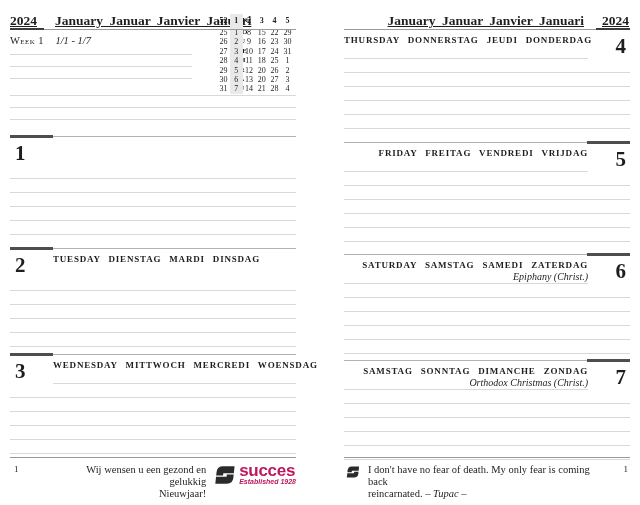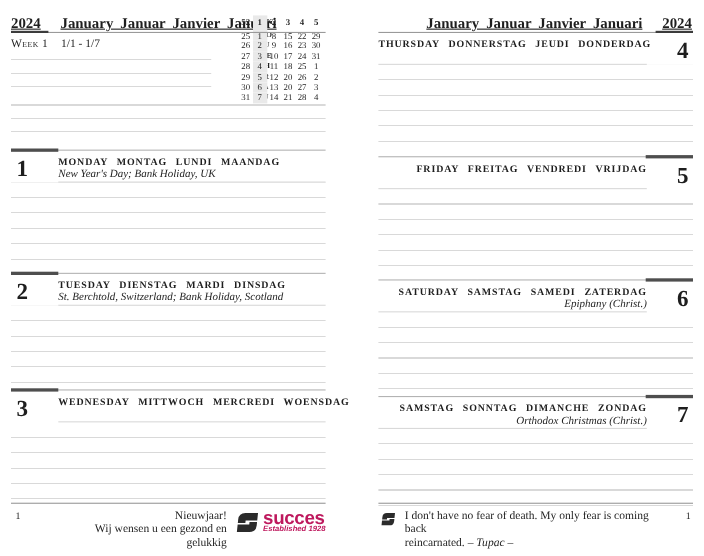--- a/index.html
+++ b/index.html
@@ -15,21 +15,21 @@
   .title-row .months{font-weight:bold;font-size:13.5px;line-height:14px;word-spacing:3px;margin-left:11px;}
   .title-row.r{justify-content:flex-end;}
   .title-row.r .months{margin-left:0;margin-right:12px;}
   .title-row.r .year{padding:0 1px 0 6px;}
   .title-rule{position:absolute;top:15px;left:0;right:0;height:1px;background:#9a9a9a;z-index:2;}
 
   
   .lp-header{position:relative;height:121px;}
   .week-row{position:absolute;top:21px;left:0;font-size:10.5px;}
   .week-row .wl{font-variant:small-caps;letter-spacing:0.4px;}
-  .week-row .wr{margin-left:9px;}
+  .week-row .wr{margin-left:9px;font-style:italic;}
   .short-lines{position:absolute;top:29px;left:0;right:104px;height:37px;
     background:repeating-linear-gradient(to bottom,transparent 0 11px,#d9d9d9 11px 12px);}
   .full-lines{position:absolute;top:70px;left:0;right:0;height:37px;
     background:repeating-linear-gradient(to bottom,transparent 0 11px,#d9d9d9 11px 12px);}
 
   
   .minical{position:absolute;top:0;right:2px;width:95px;display:grid;
     grid-template-columns:18px repeat(6,12.8px);grid-template-rows:14px repeat(7,9.4px);
     z-index:1;}
   .mc{font-size:8px;line-height:9.4px;text-align:center;}
@@ -156,57 +156,52 @@
         <span class="wr">1/1 - 1/7</span>
       </div>
       <div class="short-lines"></div>
       <div class="full-lines"></div>
     </div>
 
     <div class="day-sec l h112">
       <div class="divider"></div>
       <div class="day-row">
         <div class="day-num">1</div>
-        <div class="day-main">
-          <div class="day-names">MONDAY MONTAG LUNDI MAANDAG</div>
-          <div class="day-holiday">New Year's Day; Bank Holiday, UK</div>
-        </div>
       </div>
       <div class="lines"></div>
     </div>
 
     <div class="day-sec l h106">
       <div class="divider"></div>
       <div class="day-row">
         <div class="day-num">2</div>
         <div class="day-main">
           <div class="day-names">TUESDAY DIENSTAG MARDI DINSDAG</div>
-          <div class="day-holiday">St. Berchtold, Switzerland; Bank Holiday, Scotland</div>
         </div>
       </div>
       <div class="lines"></div>
     </div>
 
     <div class="day-sec l h104">
       <div class="divider"></div>
       <div class="day-row">
         <div class="day-num">3</div>
         <div class="day-main">
           <div class="day-names">WEDNESDAY MITTWOCH MERCREDI WOENSDAG</div>
           <div class="day-holiday"></div>
         </div>
       </div>
       <div class="lines"></div>
     </div>
 
     <div class="page-footer">
       <div class="pgnum left-n">1</div>
       <div class="greeting">
+        <div>Wij wensen u een gezond en gelukkig</div>
         <div>Nieuwjaar!</div>
-        <div>Wij wensen u een gezond en gelukkig</div>
       </div>
       <div class="logo">
         <svg width="22" height="22" viewBox="0 0 24 24">
           <g fill="#2b2b2b" transform="skewX(-6) translate(1.2 0)">
             <path d="M21.5 2.5 H9 Q2.5 2.5 2.5 9 V12.5 H10 V10 H21.5 Z"></path>
             <path d="M2.5 21.5 H15 Q21.5 21.5 21.5 15 V11.5 H14 V14 H2.5 Z"></path>
           </g>
         </svg>
         <div class="logo-text">
           <div class="brand">succes</div>

